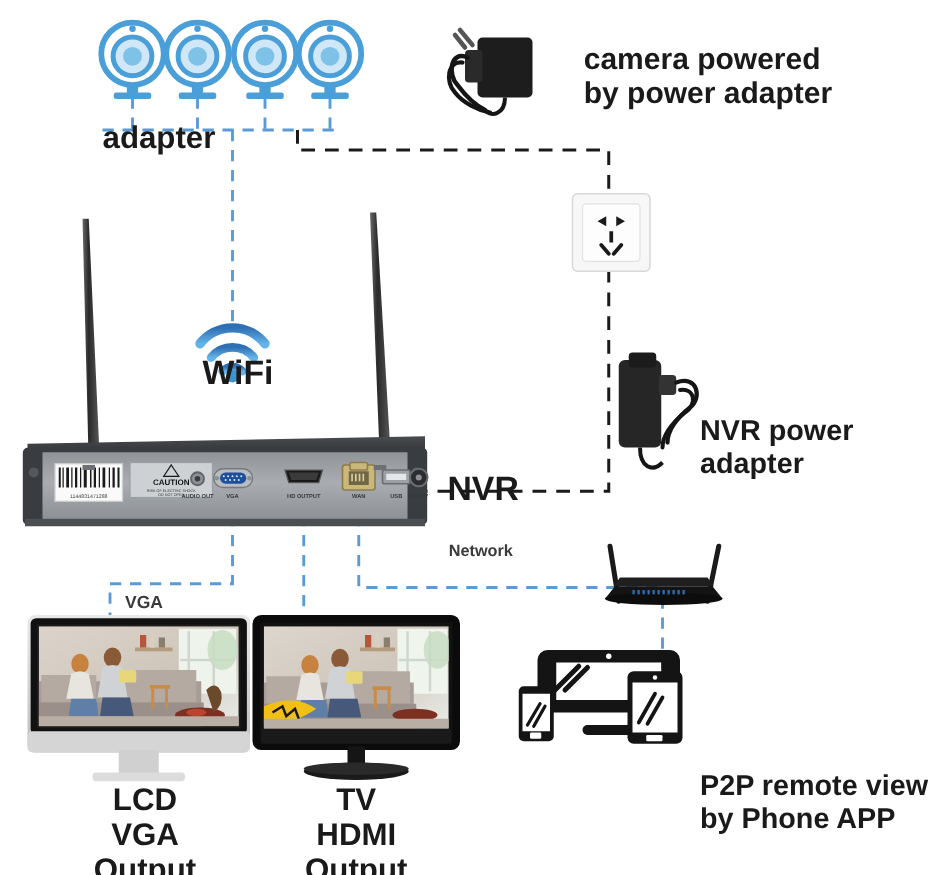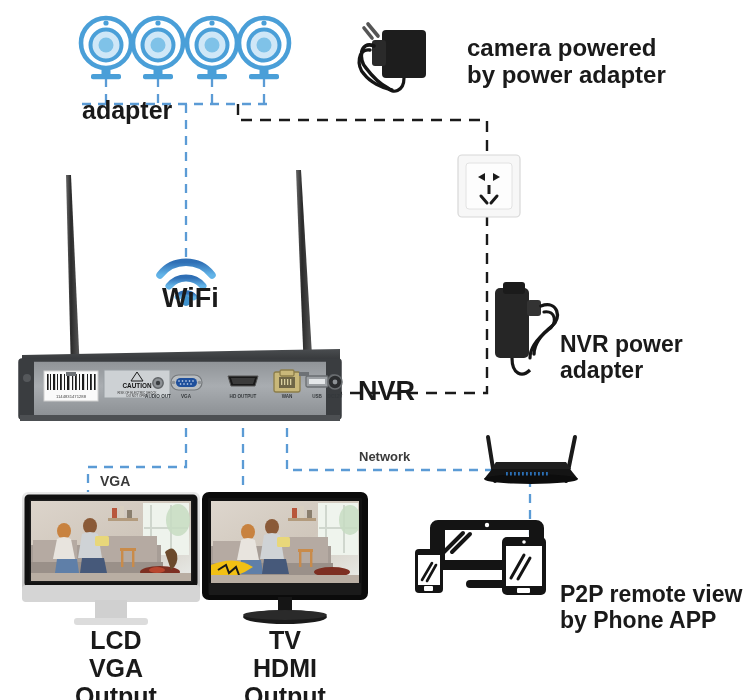--- a/index.html
+++ b/index.html
@@ -246,21 +246,21 @@
     </g>
 
     <g fill="#6d7175">
       <path d="M71,372 m-5,0 h10 v4 h-10 z"></path>
       <path d="M304,372 m-5,0 h10 v4 h-10 z"></path>
     </g>
   </svg>
 
   <div class="lbl" style="left:358px;top:376px;font-size:27px;">NVR</div>
 
-  <div class="lbl-sm" style="left:359px;top:449px;font-size:13px;">Network</div>
+  <div class="lbl-sm" style="left:359px;top:433px;font-size:13px;">Network</div>
 
   <svg class="layer" viewBox="0 0 746 700">
     <path d="M488,437 L495,481" stroke="#1a1a1a" stroke-width="4" stroke-linecap="round"></path>
     <path d="M575,437 L566,481" stroke="#1a1a1a" stroke-width="4" stroke-linecap="round"></path>
     <path d="M492,469 L570,469 L578,479 L484,479 Z" fill="#141414"></path>
     <path d="M496,462 L566,462 L571,469 L491,469 Z" fill="#1f1f1f"></path>
     <ellipse cx="531" cy="479" rx="47" ry="5" fill="#0d0d0d"></ellipse>
     <g fill="#2b6fb5">
       <rect x="506" y="472" width="1.8" height="3.5"></rect>
         <rect x="510" y="472" width="1.8" height="3.5"></rect>
@@ -415,16 +415,16 @@
 
     <rect x="502" y="537" width="44" height="58" rx="5" fill="#141414"></rect>
     <rect x="506" y="546" width="36" height="40" fill="#fff"></rect>
     <rect x="517" y="588" width="13" height="5" rx="1" fill="#fff"></rect>
     <circle cx="524" cy="542" r="1.8" fill="#fff"></circle>
     <g stroke="#141414" stroke-width="3" stroke-linecap="round">
       <path d="M511,578 L524,555"></path>
         <path d="M518,579 L530,558"></path>
     </g>
   </svg>
-  <div class="lbl" style="left:560px;top:582px;font-size:23px;">P2P remote view
+  <div class="lbl" style="left:560px;top:616px;font-size:23px;">P2P remote view
 by Phone APP</div>
 
 </div>
 
 </body></html>

